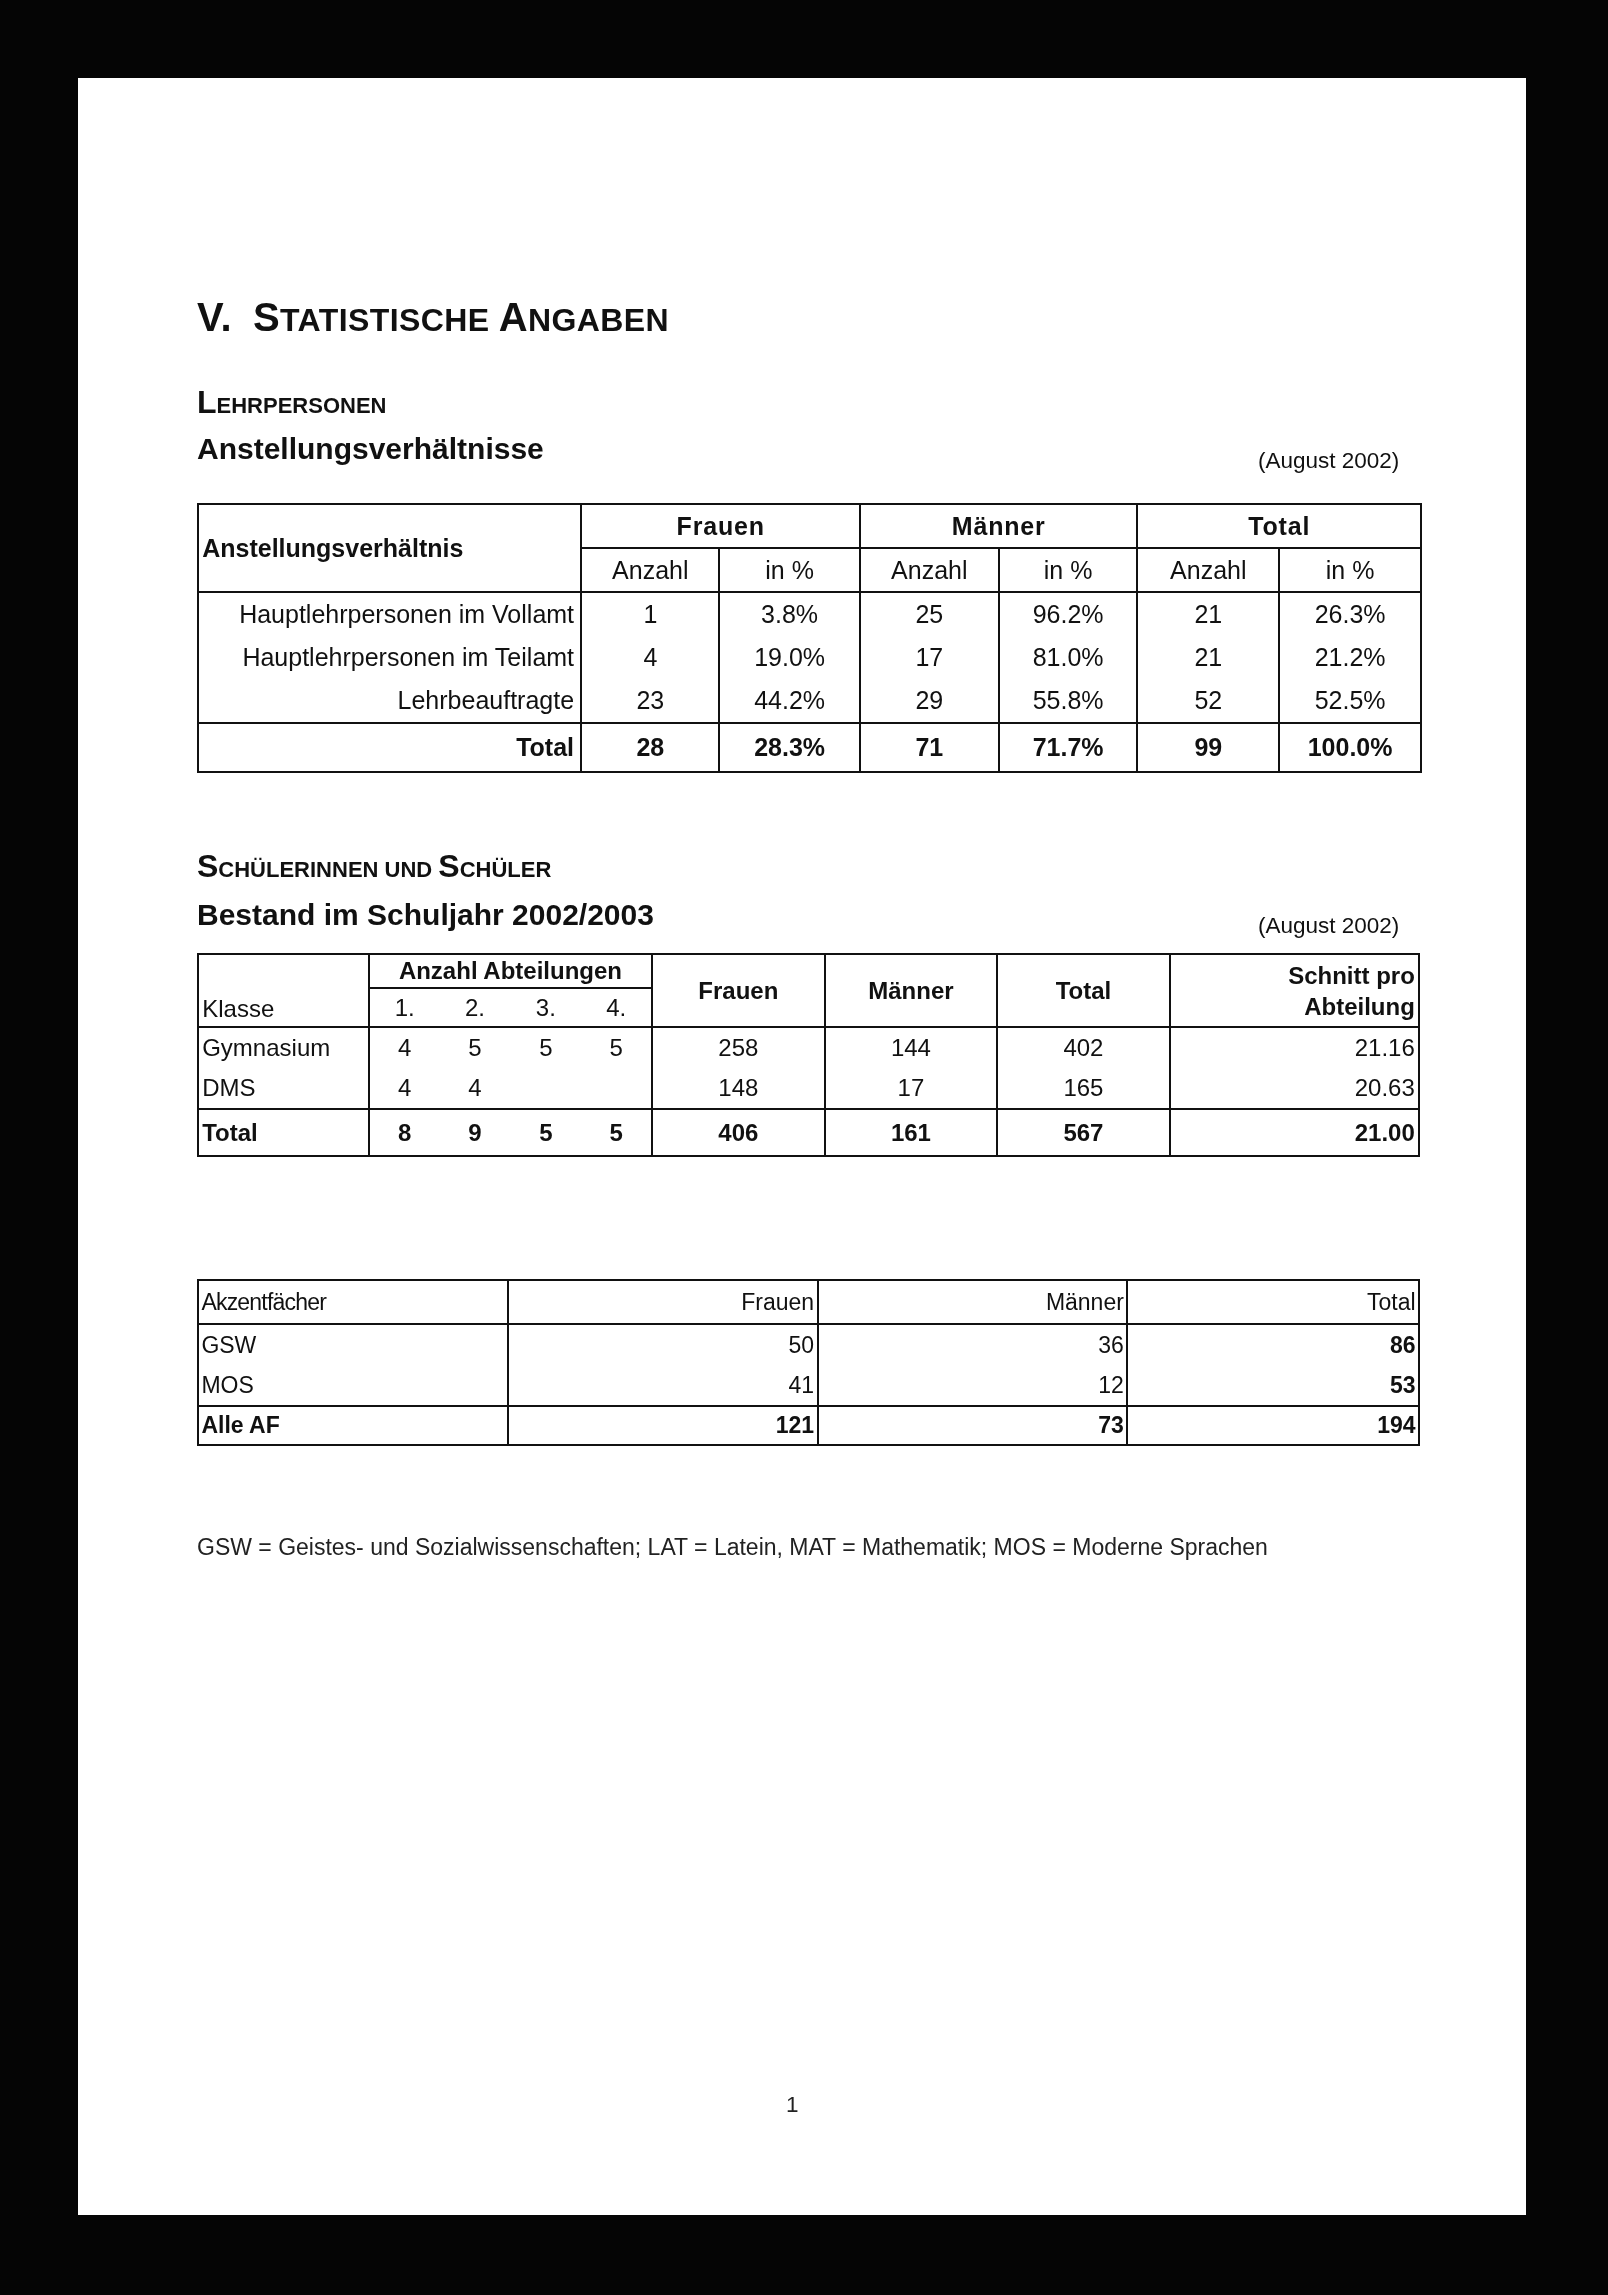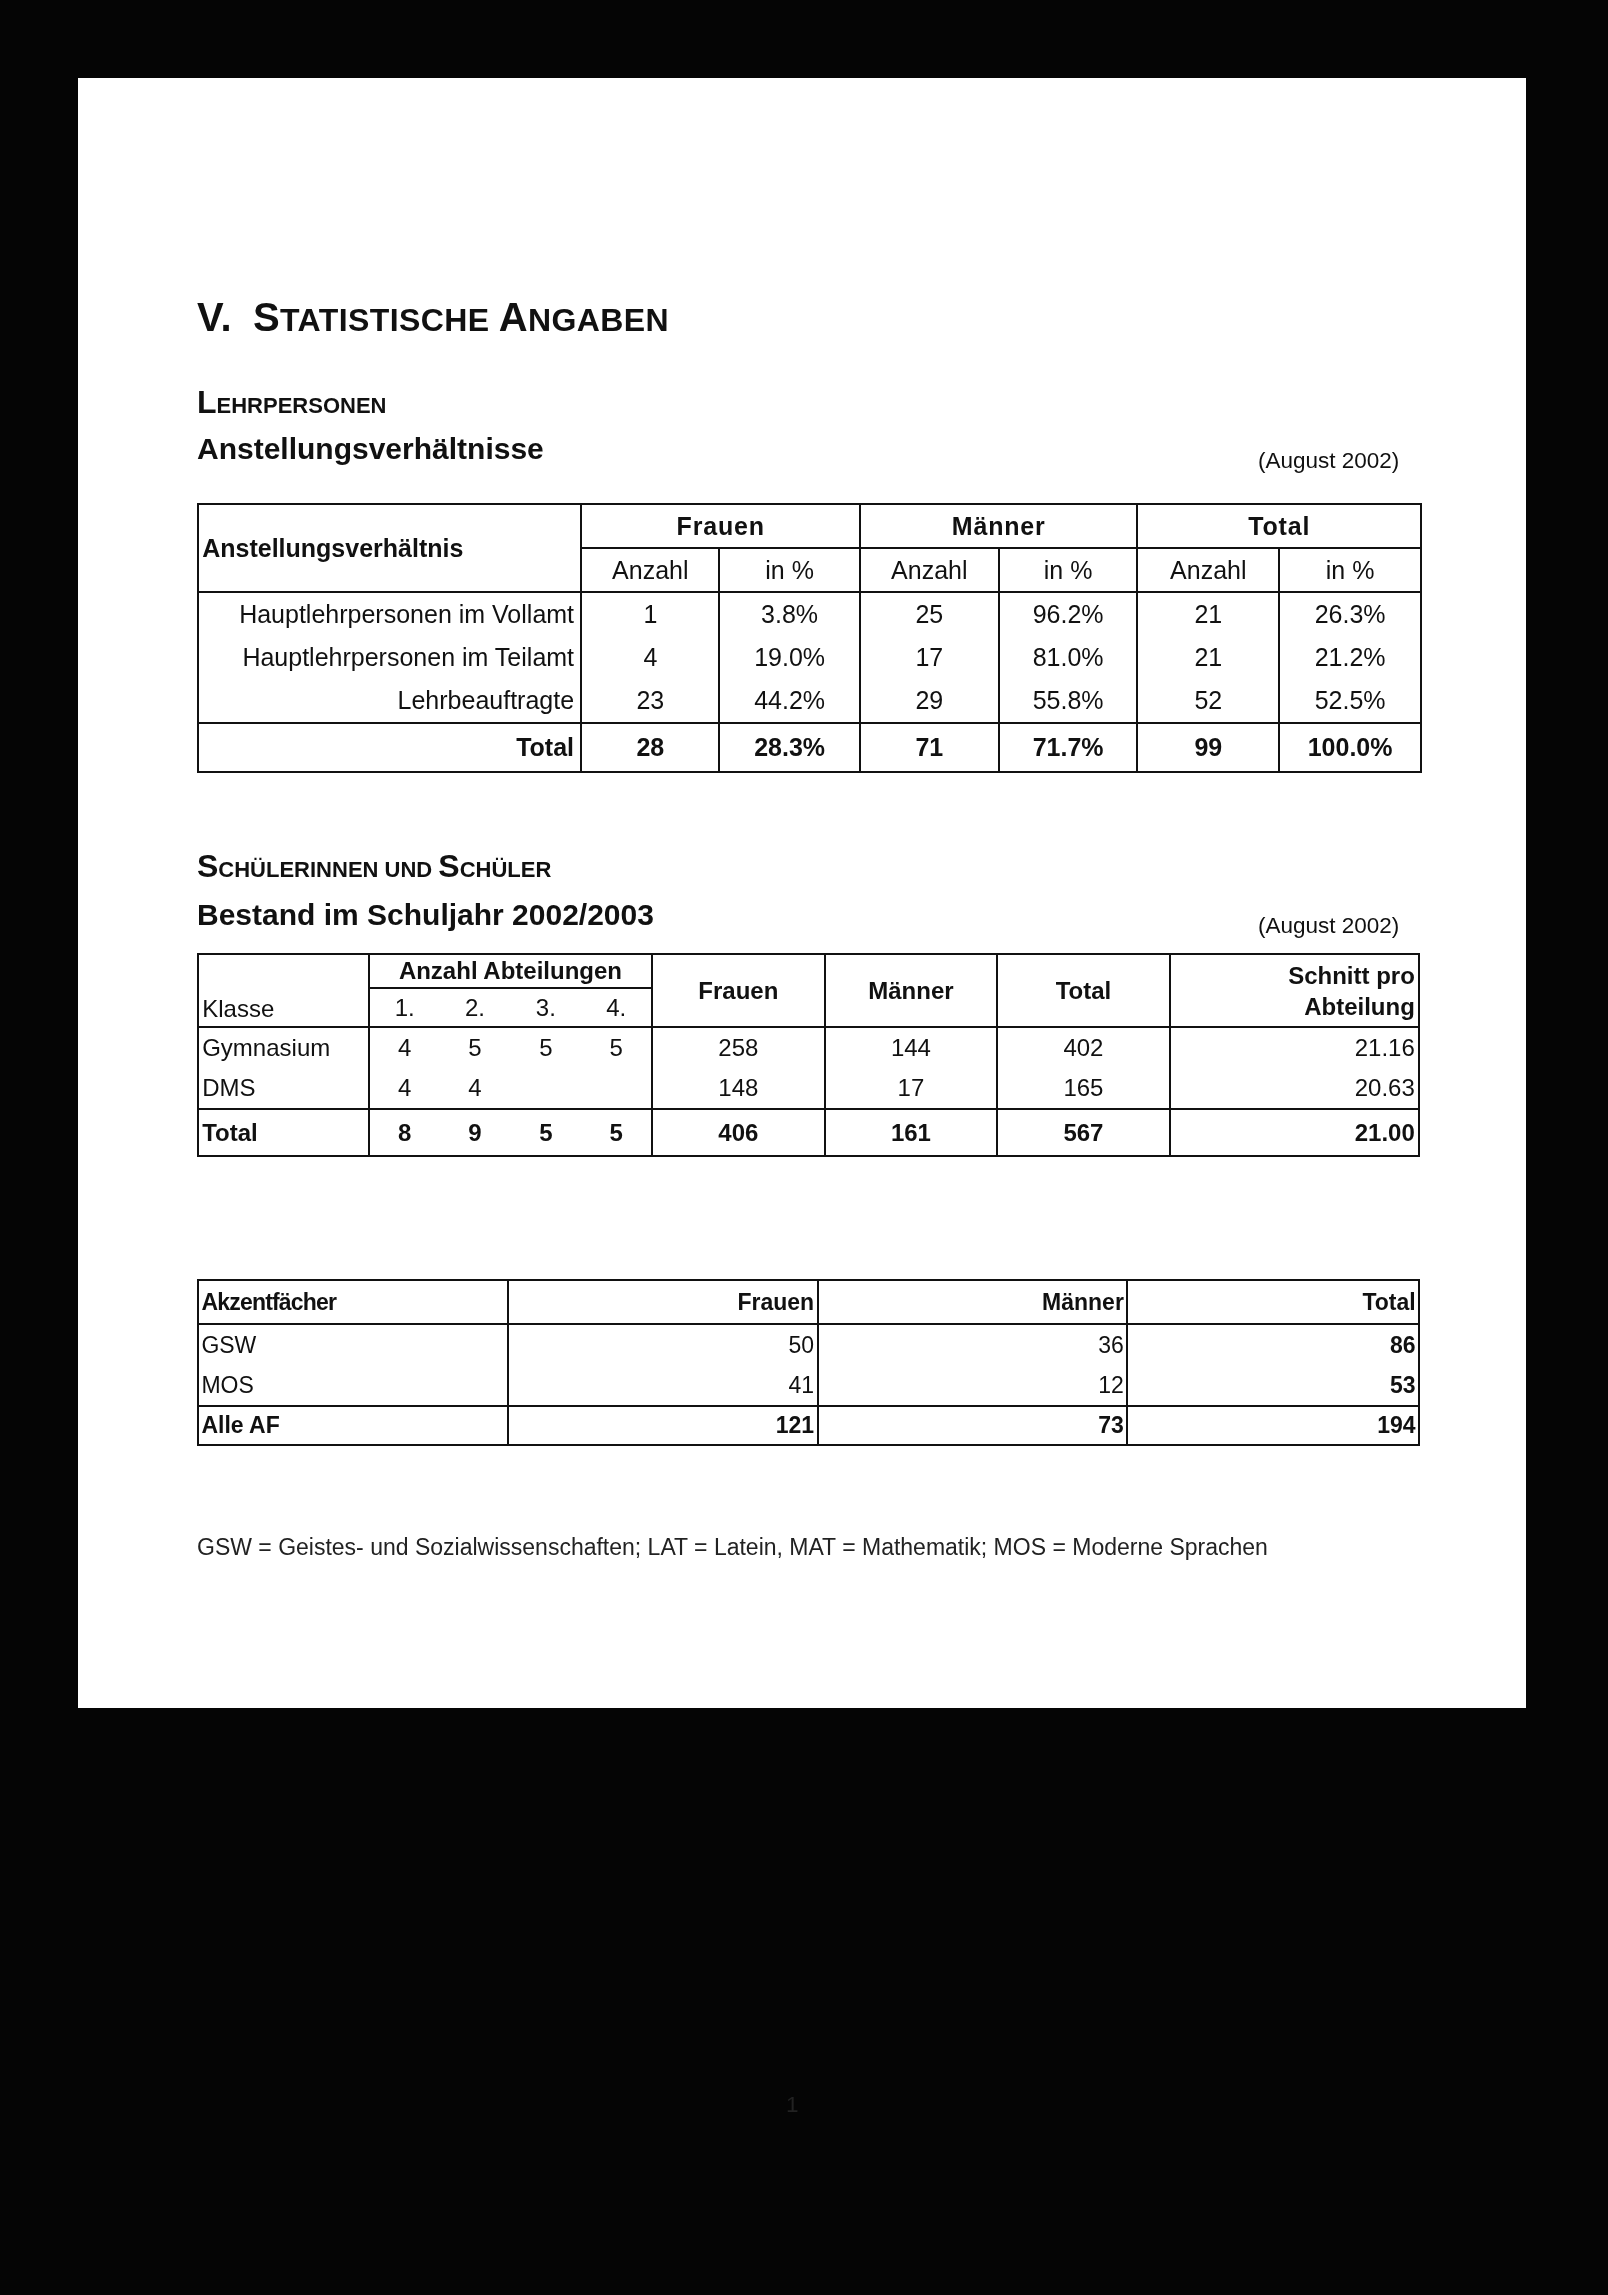--- a/index.html
+++ b/index.html
@@ -7,21 +7,21 @@
     width: 1608px; height: 2295px;
     background: #050505;
     position: relative;
     overflow: hidden;
     font-family: "Liberation Sans", sans-serif;
     color: #111;
   }
   .page {
     position: absolute;
     left: 78px; top: 78px;
-    width: 1448px; height: 1630px;
+    width: 1448px; height: 2137px;
     background: #ffffff;
   }
   .abs { position: absolute; }
 
   .h1 {
     left: 119px; top: 217px;
     font-size: 40px; font-weight: bold; letter-spacing: 0.4px;
     white-space: nowrap;
   }
   .h1 .sc { font-size: 32px; }
@@ -62,21 +62,21 @@
   .t2 tbody td { border-top: none; border-bottom: none; height: 40px; }
   .t2 tbody td.inner { border-left: none; border-right: none; }
   .t2 tbody tr:first-child td { border-top: 2.4px solid #111; }
   .t2 tfoot td { font-weight: bold; border-top: 2.4px solid #111; height: 45px; }
   .t2 tfoot td.inner { border-left: none; border-right: none; }
 
   
   .t3 { left: 119px; top: 1201px; width: 1223px; font-size: 23px; }
   .t3 td, .t3 th { text-align: right; padding: 0 2.4px; }
   .t3 .lbl { text-align: left; }
-  .t3 thead th { font-weight: bold; height: 42px; border-bottom: 2.4px solid #111; }
+  .t3 thead th { font-weight: normal; height: 42px; border-bottom: 2.4px solid #111; }
   .t3 thead th.lbl { letter-spacing: -0.8px; }
   .t3 tbody td { border-top: none; border-bottom: none; height: 40px; }
   .t3 tbody td.total { font-weight: bold; }
   .t3 tfoot td { font-weight: bold; border-top: 2.4px solid #111; height: 37px; }
 
   .footnote {
     left: 119px; top: 1454px; width: 1254px;
     font-size: 23px; line-height: 31px; color: #222;
   }
   .pagenum {

